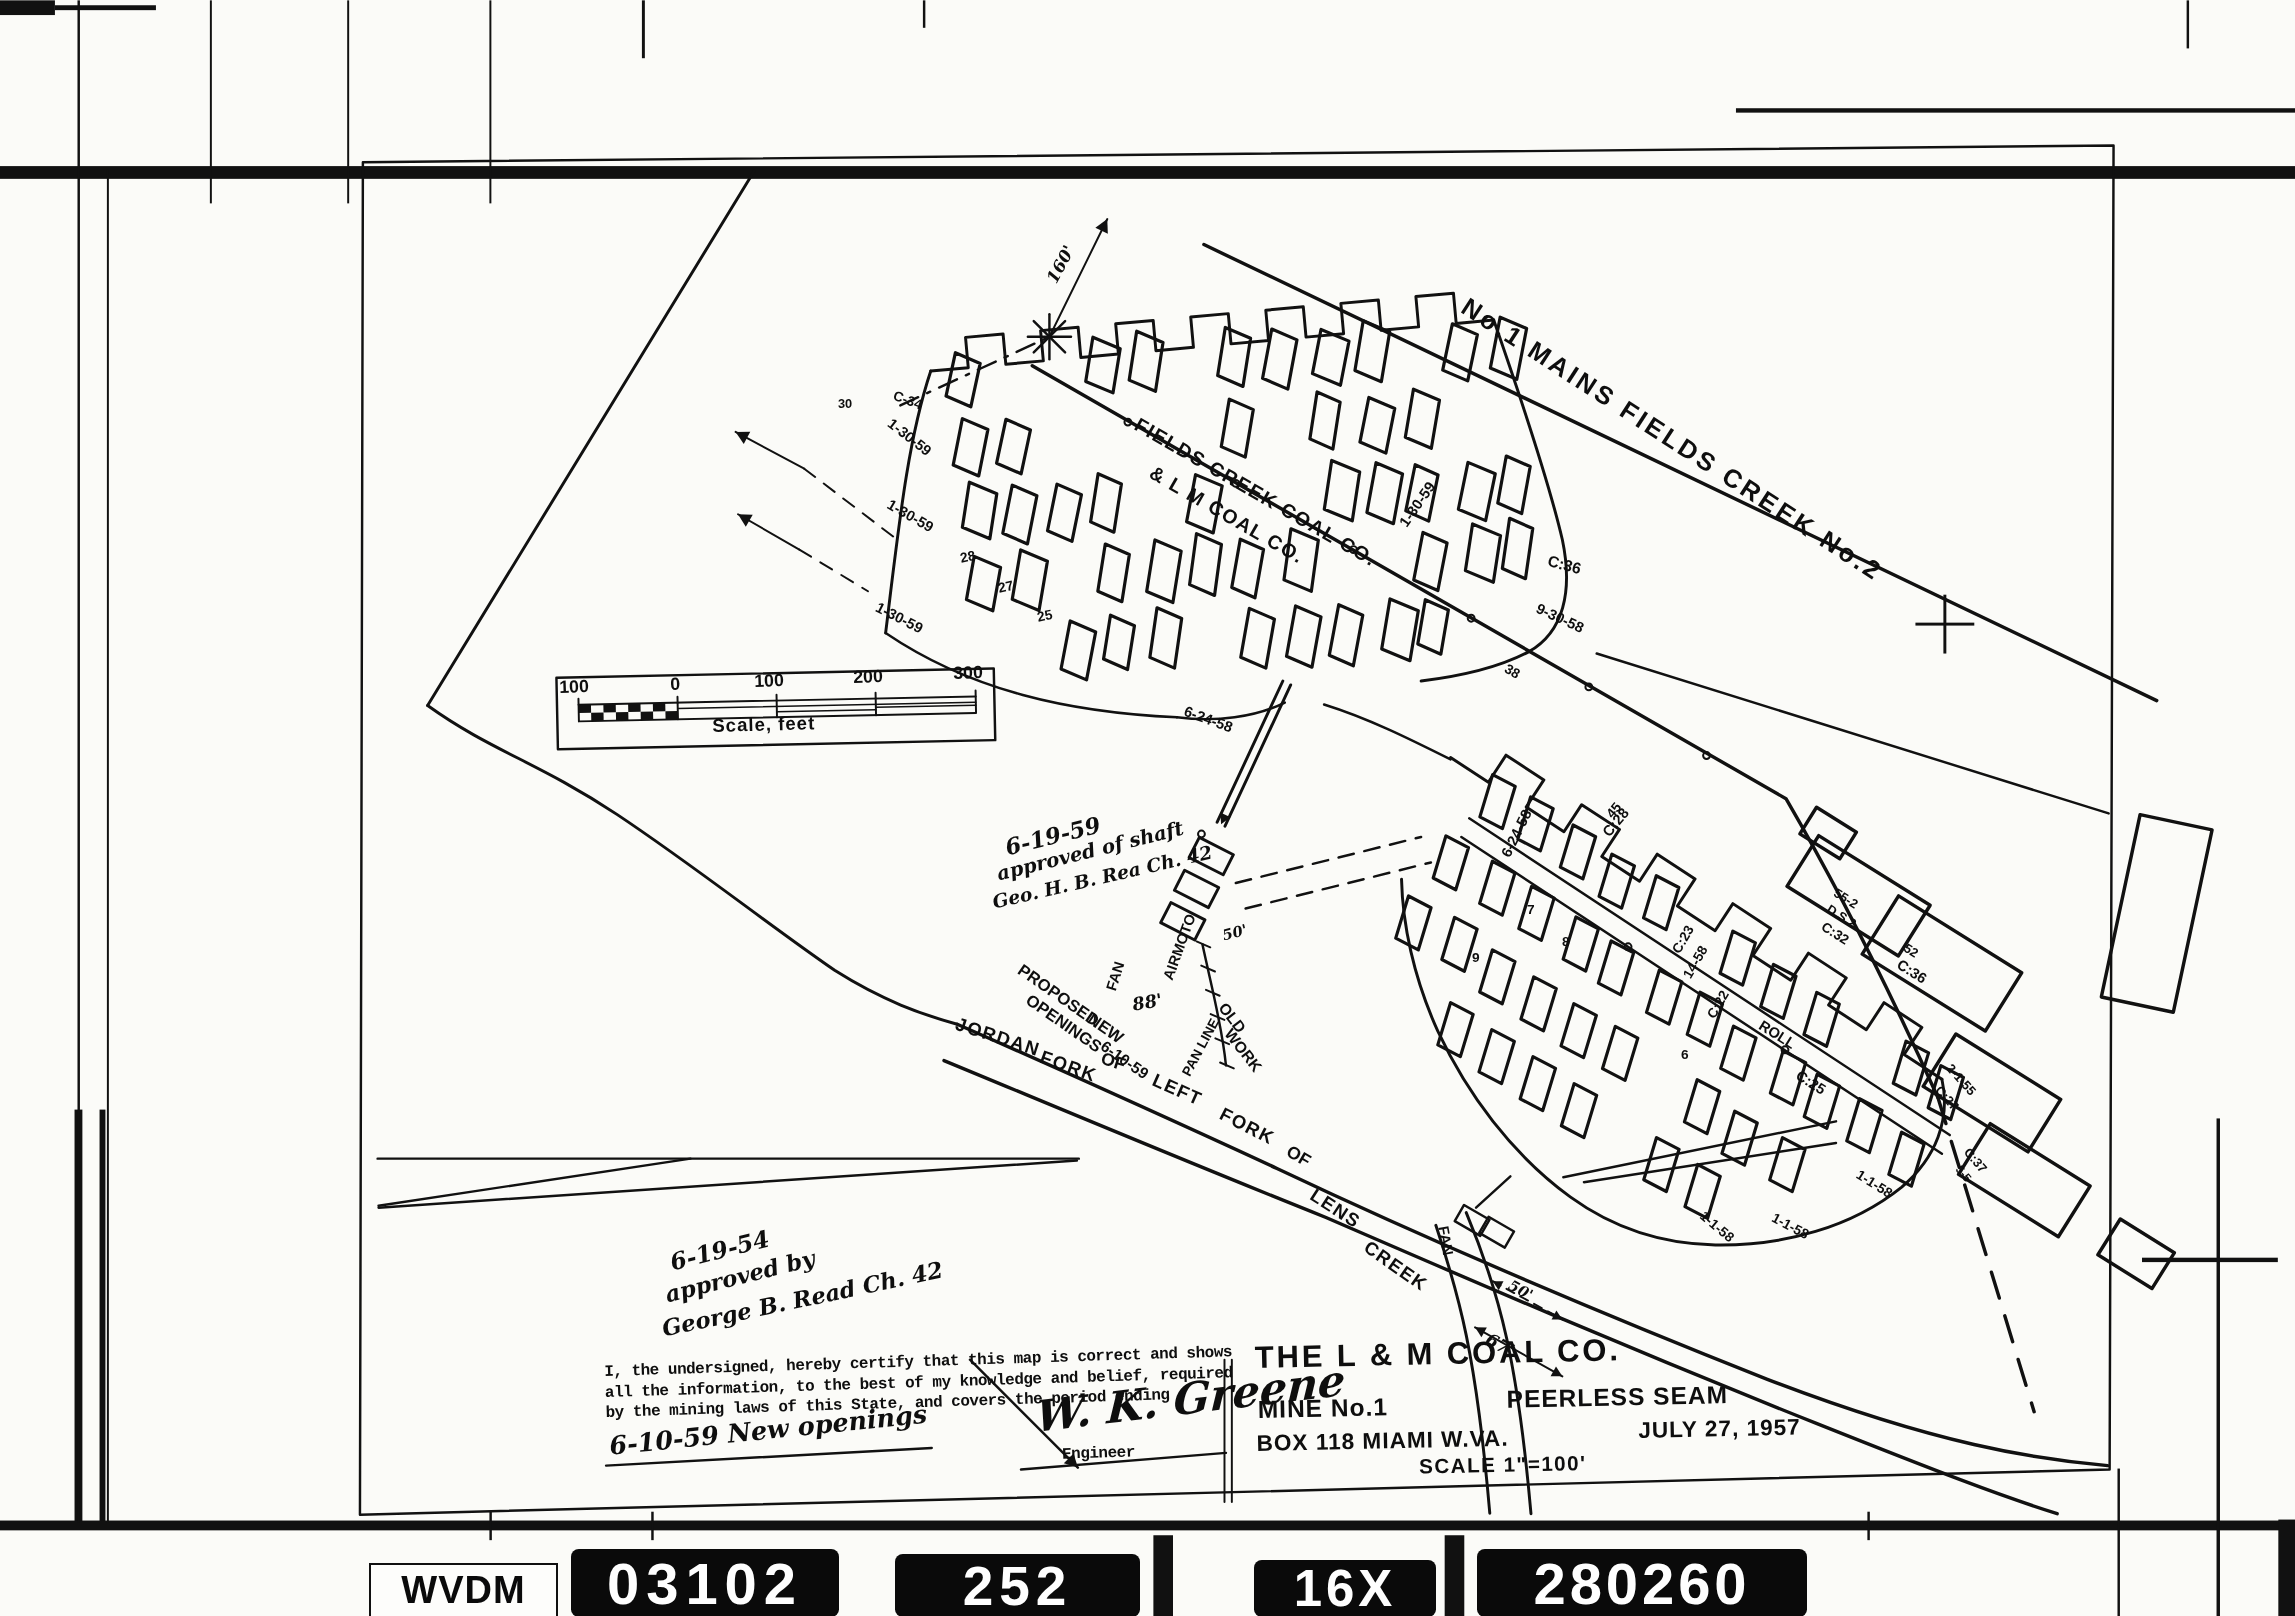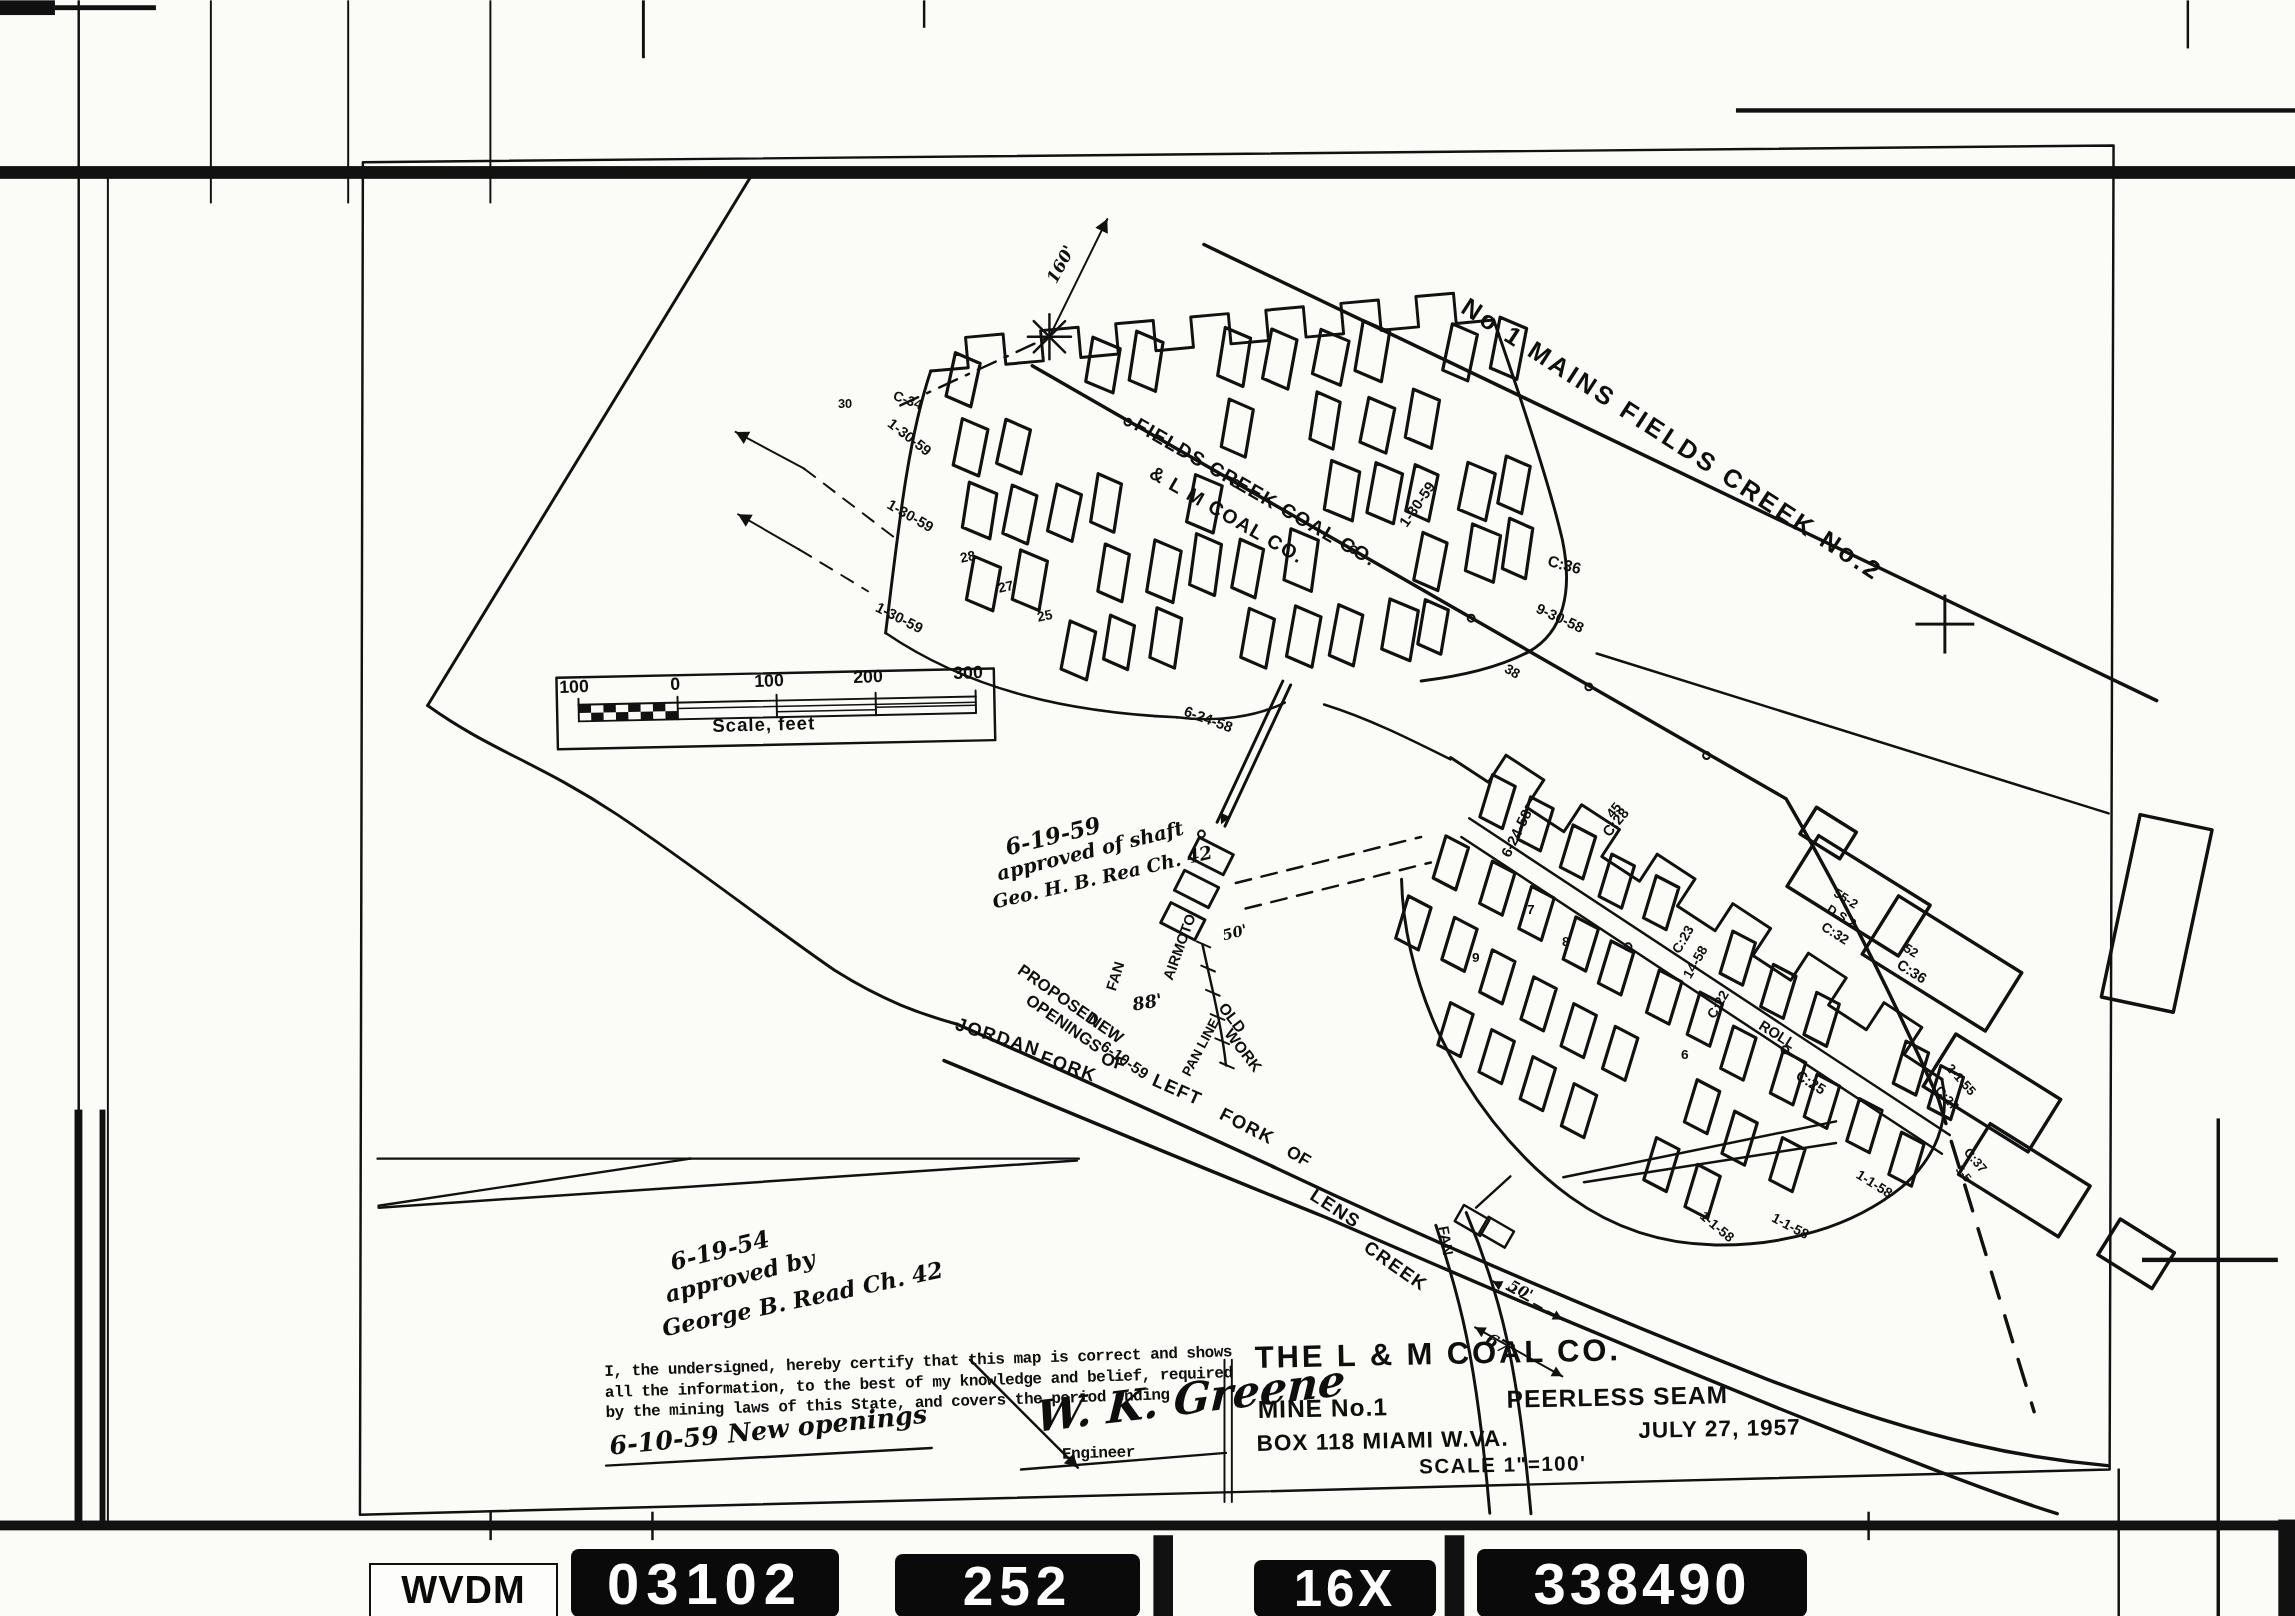--- a/index.html
+++ b/index.html
@@ -284,16 +284,16 @@
       <div class="lbl hp" style="left: 853px; top: 669px; font-size: 17.7px; transform: rotate(-2deg);">200</div>
       <div class="lbl hp" style="left: 953px; top: 665px; font-size: 17.7px; transform: rotate(-2deg);">300</div>
       <div class="lbl hp" style="left: 712px; top: 717px; font-size: 18.6px; transform: rotate(-1.5deg); letter-spacing: 1px;">Scale, feet</div>
     </div>
 
   <div>
     <div class="wvdm" style="left:369px;top:1563px;width:185px;height:51px;font-size:38px;letter-spacing:1px;">WVDM</div>
     <div class="plate" style="left:571px;top:1549px;width:268px;height:68px;font-size:58px;letter-spacing:6.9px;text-align:right;">03102</div>
     <div class="plate" style="left:895px;top:1554px;width:245px;height:63px;font-size:55px;letter-spacing:5.9px;">252</div>
     <div class="plate" style="left:1254px;top:1560px;width:182px;height:57px;font-size:51px;letter-spacing:3.9px;">16X</div>
-    <div class="plate" style="left:1477px;top:1549px;width:330px;height:68px;font-size:58px;letter-spacing:3.9px;">338490</div>
+    <div class="plate" style="left:1477px;top:1549px;width:330px;height:68px;font-size:58px;letter-spacing:3.9px;">280260</div>
   </div>
 </div>
 
 
 </body></html>

